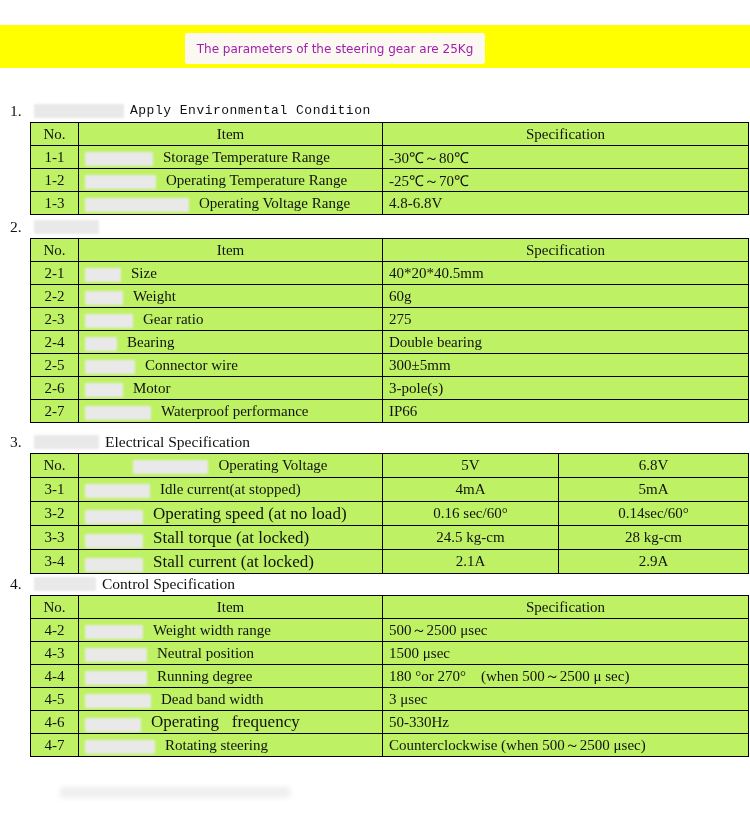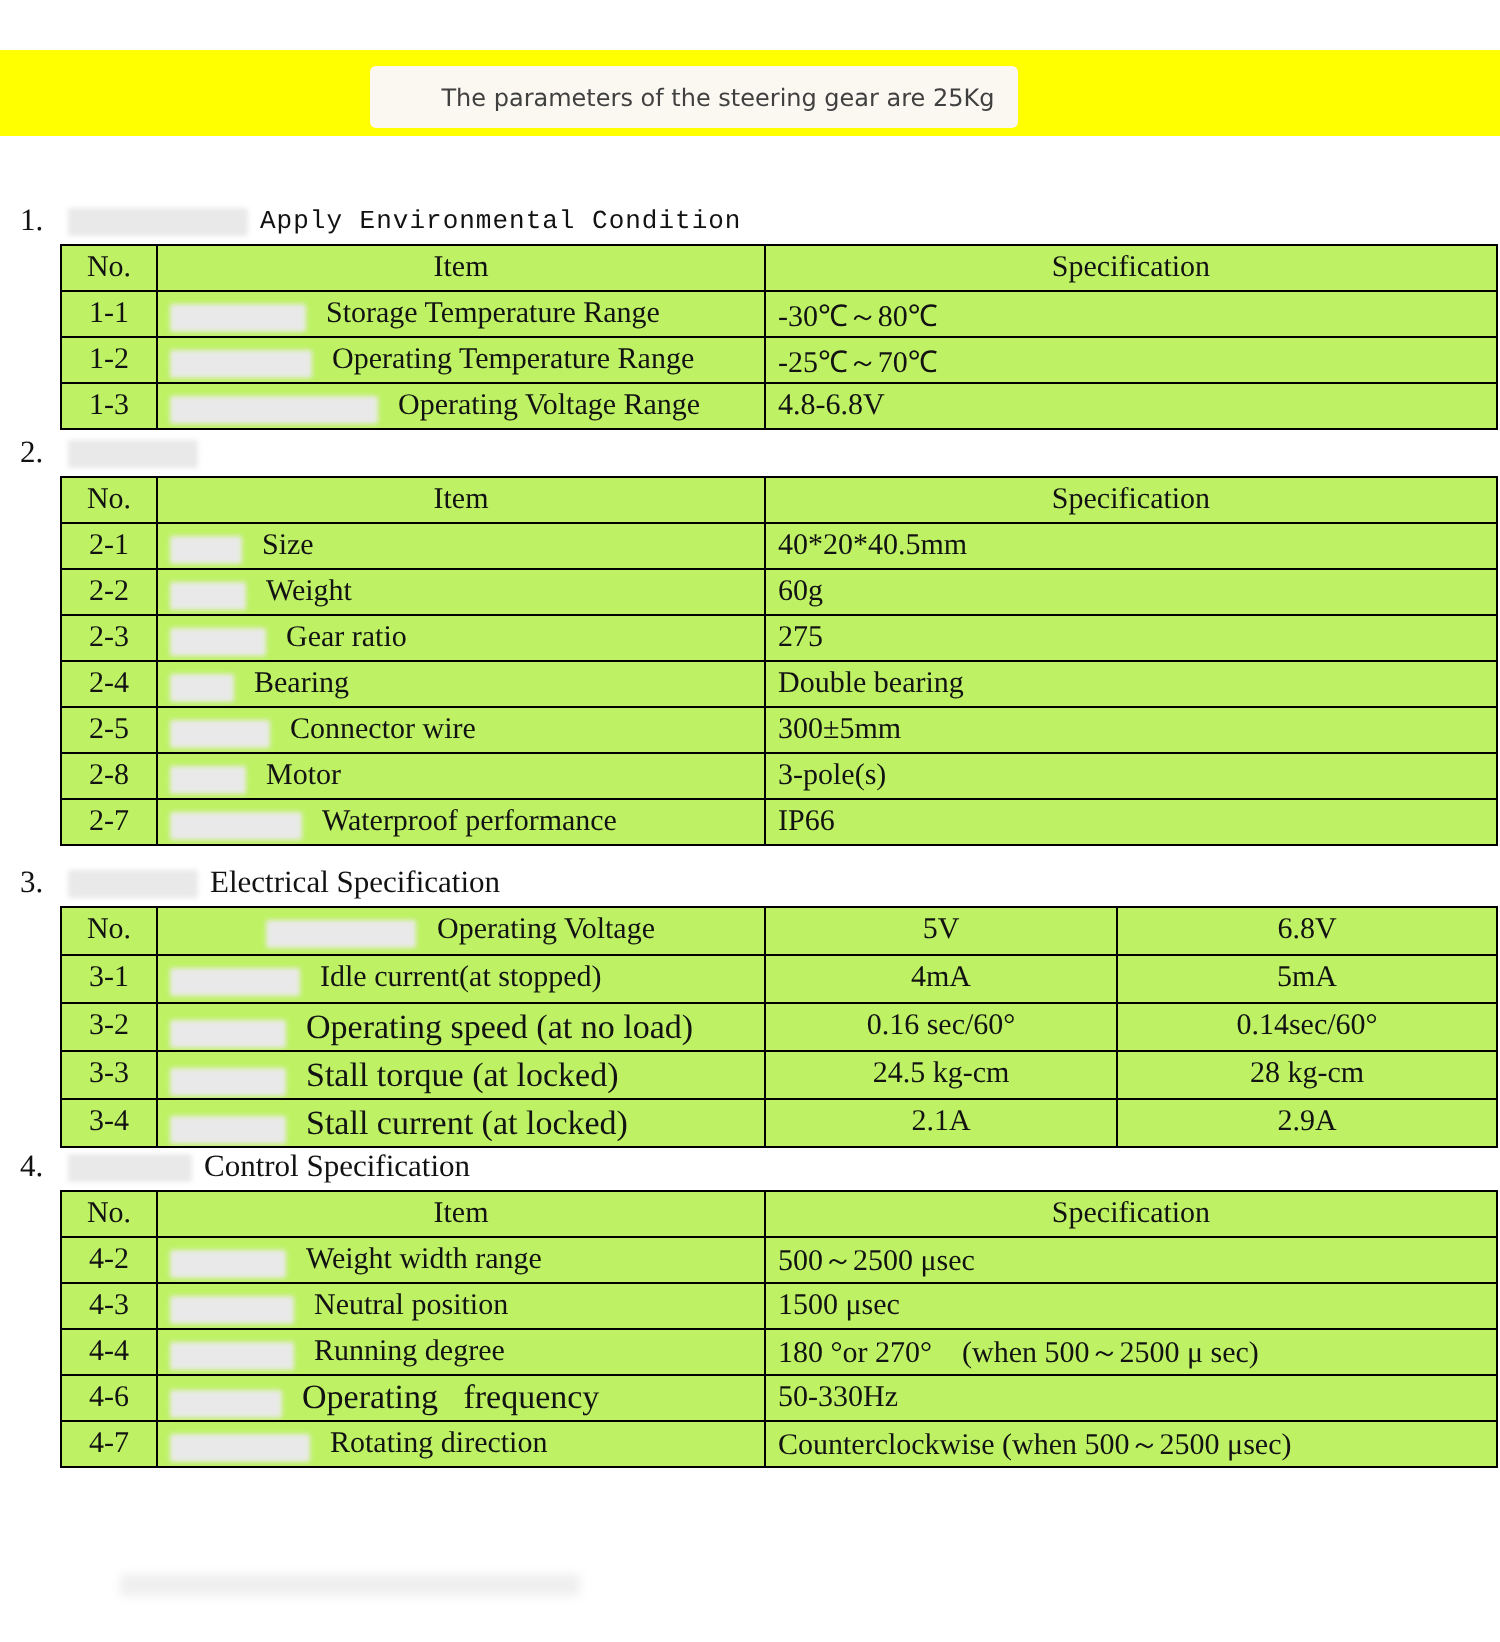--- a/index.html
+++ b/index.html
@@ -4,21 +4,21 @@
 <style>
   html,body{margin:0;padding:0;}
   body{
     width:750px;height:821px;background:#ffffff;position:relative;
     font-family:"Liberation Serif",serif;color:#121212;overflow:hidden;
   }
   .band{position:absolute;left:0;top:25px;width:750px;height:43px;background:#ffff00;}
   .callout{
     position:absolute;left:185px;top:33px;width:300px;height:31px;
     background:#fbf8f1;border-radius:3px;display:flex;align-items:center;justify-content:center;
-    font-family:"DejaVu Sans",sans-serif;font-size:12px;color:#404040;padding-left:24px;
+    font-family:"DejaVu Sans",sans-serif;font-size:12px;color:#a21caf;
   }
   .sec{position:absolute;left:10px;height:17px;display:flex;align-items:center;gap:6px;font-size:15.5px;}
   .sec-num{display:inline-block;width:18px;}
   .sec-title{white-space:nowrap;}
   .mono{font-family:"Liberation Mono",monospace;font-size:13px;letter-spacing:0.5px;}
   .redact{display:inline-block;height:14px;background:#e9e9e9;filter:blur(1.3px);border-radius:1px;flex:none;}
   .redact-faint{
     position:absolute;left:60px;top:787px;width:230px;height:11px;
     background:#dcdcdc;filter:blur(2.5px);opacity:0.45;
   }
@@ -158,21 +158,21 @@
     <td class="cno">2-5</td>
     <td>
           <div class="cellflex">
             <span class="redact" style="width:50px"></span>
             <span>Connector wire</span>
           </div>
         </td>
     <td>300±5mm</td>
   </tr>
   <tr>
-    <td class="cno">2-8</td>
+    <td class="cno">2-6</td>
     <td>
           <div class="cellflex">
             <span class="redact" style="width:38px"></span>
             <span>Motor</span>
           </div>
         </td>
     <td>3-pole(s)</td>
   </tr>
   <tr>
     <td class="cno">2-7</td>
@@ -299,35 +299,45 @@
     <td class="cno">4-4</td>
     <td>
           <div class="cellflex">
             <span class="redact" style="width:62px"></span>
             <span>Running degree</span>
           </div>
         </td>
     <td>180 °or 270°　(when 500～2500 μ sec)</td>
   </tr>
   <tr>
+    <td class="cno">4-5</td>
+    <td>
+          <div class="cellflex">
+            <span class="redact" style="width:66px"></span>
+            <span>Dead band width</span>
+          </div>
+        </td>
+    <td>3 μsec</td>
+  </tr>
+  <tr>
     <td class="cno">4-6</td>
     <td>
           <div class="cellflex">
             <span class="redact" style="width:56px"></span>
             <span class="sm">Operating  frequency</span>
           </div>
         </td>
     <td class="osf">50-330Hz</td>
   </tr>
   <tr>
     <td class="cno">4-7</td>
     <td>
           <div class="cellflex">
             <span class="redact" style="width:70px"></span>
-            <span>Rotating direction</span>
+            <span>Rotating steering</span>
           </div>
         </td>
     <td>Counterclockwise (when 500～2500 μsec)</td>
   </tr>
 </tbody>
   </table>
 
 <div class="redact-faint"></div>
 
 </body></html>

